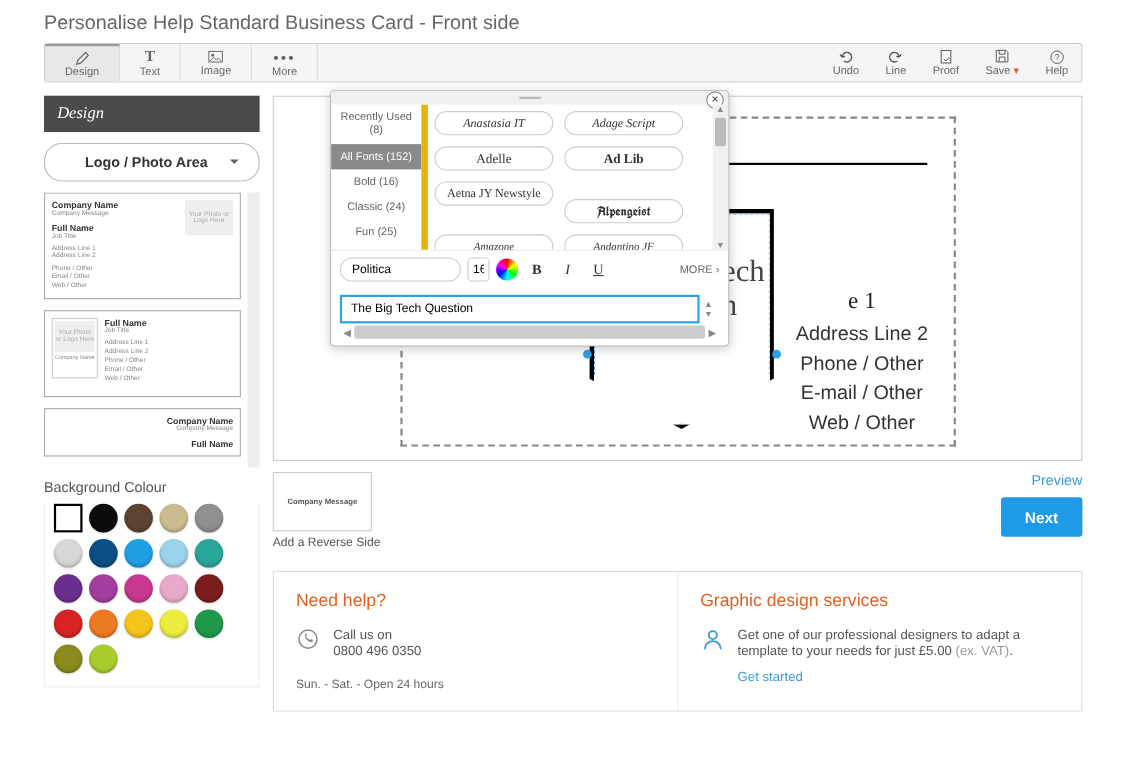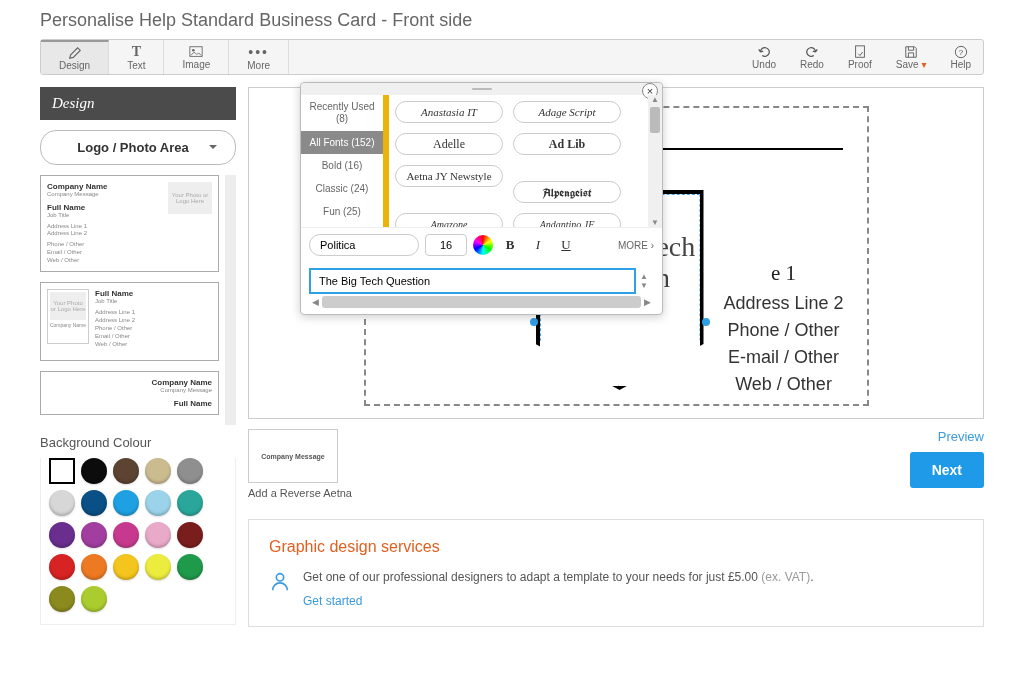--- a/index.html
+++ b/index.html
@@ -51,21 +51,21 @@
     .font-cat.recent { line-height: 1.2; }
     .font-cat.active { background: #8a8a8a; color: #fff; }
     .font-grid { flex: 1; padding: 6px; display: flex; flex-wrap: wrap; gap: 10px; align-content: flex-start; overflow: hidden; position: relative; }
     .font-pill { width: 108px; height: 22px; border: 1px solid #ccc; border-radius: 11px; display: flex; align-items: center; justify-content: center; font-size: 11px; cursor: pointer; }
     .font-scroll { width: 14px; background: #f0f0f0; position: relative; }
     .font-scroll-thumb { position: absolute; top: 12px; left: 2px; width: 10px; height: 26px; background: #bbb; border-radius: 2px; }
     .font-scroll::before { content: '▲'; position: absolute; top: 0; left: 3px; font-size: 8px; color: #888; }
     .font-scroll::after { content: '▼'; position: absolute; bottom: 0; left: 3px; font-size: 8px; color: #888; }
     .format-row { display: flex; align-items: center; padding: 6px 8px; gap: 6px; border-top: 1px solid #eee; }
     .format-input { border: 1px solid #ccc; border-radius: 11px; padding: 4px 10px; font-size: 11px; width: 110px; height: 22px; }
-    .size-input { width: 42px; border: 1px solid #ccc; border-radius: 4px; padding: 4px; text-align: center; font-size: 11px; height: 22px; }
+    .size-input { width: 20px; border: 1px solid #ccc; border-radius: 4px; padding: 4px; text-align: center; font-size: 11px; height: 22px; }
     .colorwheel { width: 20px; height: 20px; border-radius: 50%; background: conic-gradient(red, yellow, lime, cyan, blue, magenta, red); cursor: pointer; }
     .fmt-btn { width: 22px; height: 22px; display: flex; align-items: center; justify-content: center; font-size: 13px; font-family: Georgia, serif; cursor: pointer; }
     .more-link { font-size: 10px; color: #666; cursor: pointer; margin-left: auto; }
     .text-edit-row { padding: 6px 8px 0; display: flex; gap: 4px; align-items: center; }
     .text-edit { flex: 1; border: 2px solid #2da0e6; padding: 5px 8px; font-size: 11px; }
     .text-spin { width: 14px; display: flex; flex-direction: column; font-size: 8px; color: #888; }
     .hscroll-row { display: flex; align-items: center; padding: 2px 8px 6px; }
     .hscroll-arrow { font-size: 9px; color: #888; cursor: pointer; padding: 0 3px; }
     .hscroll-track { flex: 1; height: 12px; background: #ccc; border-radius: 3px; }
     .below-canvas { display: flex; align-items: flex-start; gap: 20px; padding: 10px 0; }
@@ -115,21 +115,21 @@
   <div class="tool-right">
     <svg class="tool-icon" viewBox="0 0 16 16">
         <path d="M4 8a5 5 0 1 1 2 4M4 8l-2-3M4 8l3-1" fill="none" stroke="#555" stroke-width="1.4"></path>
       </svg>
     <span>Undo</span>
   </div>
   <div class="tool-right">
     <svg class="tool-icon" viewBox="0 0 16 16">
         <path d="M12 8a5 5 0 1 0-2 4M12 8l2-3M12 8l-3-1" fill="none" stroke="#555" stroke-width="1.4"></path>
       </svg>
-    <span>Redo</span>
+    <span>Line</span>
   </div>
   <div class="tool-right">
     <svg class="tool-icon" viewBox="0 0 16 16">
         <rect x="3" y="1" width="10" height="13" fill="none" stroke="#555"></rect>
         <path d="M6 10l2 2 3-4" fill="none" stroke="#555"></path>
       </svg>
     <span>Proof</span>
   </div>
   <div class="tool-right">
     <svg class="tool-icon" viewBox="0 0 16 16">
@@ -283,29 +283,43 @@
         <div class="hscroll-track"></div>
         <span class="hscroll-arrow">▶</span>
       </div>
     </div>
 
     <div class="below-canvas">
       <div class="side-option">
         <div class="side-thumb">
             <span style="font-size:7px;font-weight:bold;">Company Message</span>
           </div>
-        <span>Add a Reverse Aetna</span>
+        <span>Add a Reverse Side</span>
       </div>
       <div style="margin-left:auto;text-align:right;">
         <span class="preview-link">Preview</span>
         <button class="next-btn">Next</button>
       </div>
     </div>
 
     <div class="help-panels">
+      <div class="help-panel">
+        <div class="help-title">Need help?</div>
+        <div class="help-row">
+          <svg class="help-icon" viewBox="0 0 24 24">
+              <circle cx="12" cy="12" r="9" fill="none" stroke="#888" stroke-width="1.5"></circle>
+              <path d="M9 8c0 4 3 7 7 7l1-2-2-1-1 1c-2-1-3-2-4-4l1-1-1-2z" fill="#888"></path>
+            </svg>
+          <div>
+            <div>Call us on</div>
+            <div>0800 496 0350</div>
+          </div>
+        </div>
+        <div class="help-hours">Sun. - Sat. - Open 24 hours</div>
+      </div>
       <div class="help-panel">
         <div class="help-title">Graphic design services</div>
         <div class="help-row">
           <svg class="help-icon" viewBox="0 0 24 24">
               <circle cx="12" cy="8" r="4" fill="none" stroke="#3b9adb" stroke-width="1.8"></circle>
               <path d="M4 22c0-5 4-8 8-8s8 3 8 8" fill="none" stroke="#3b9adb" stroke-width="1.8"></path>
             </svg>
           <div>
             <span>Get one of our professional designers to adapt a template to your needs for just £5.00 </span><span class="help-price">(ex. VAT)</span>.
             <div><span class="help-link">Get started</span></div>

